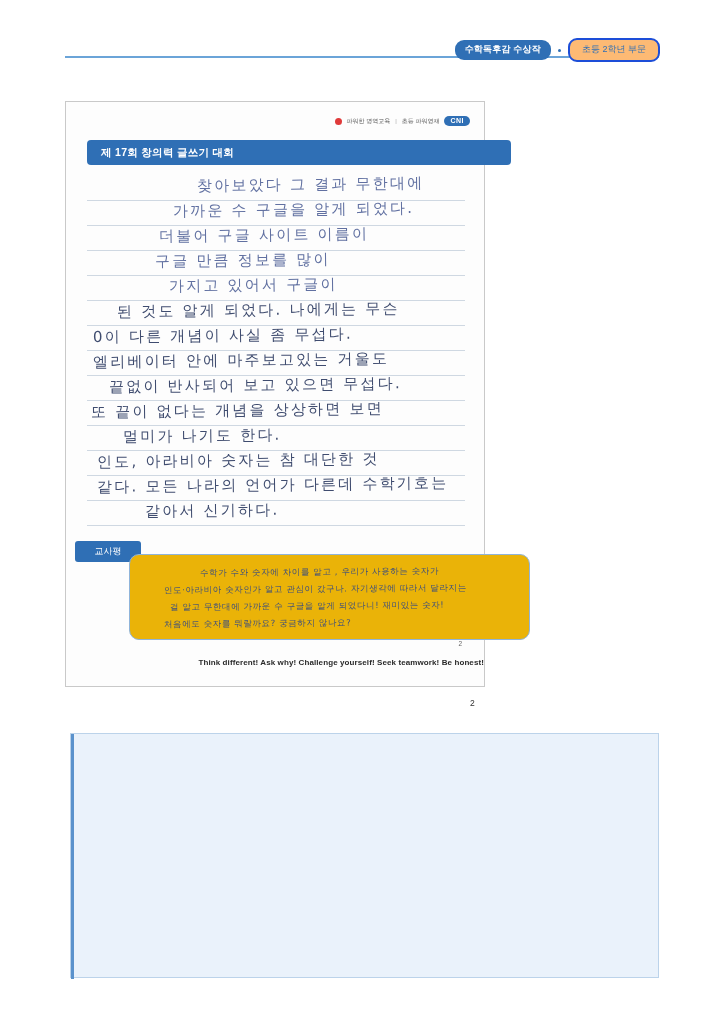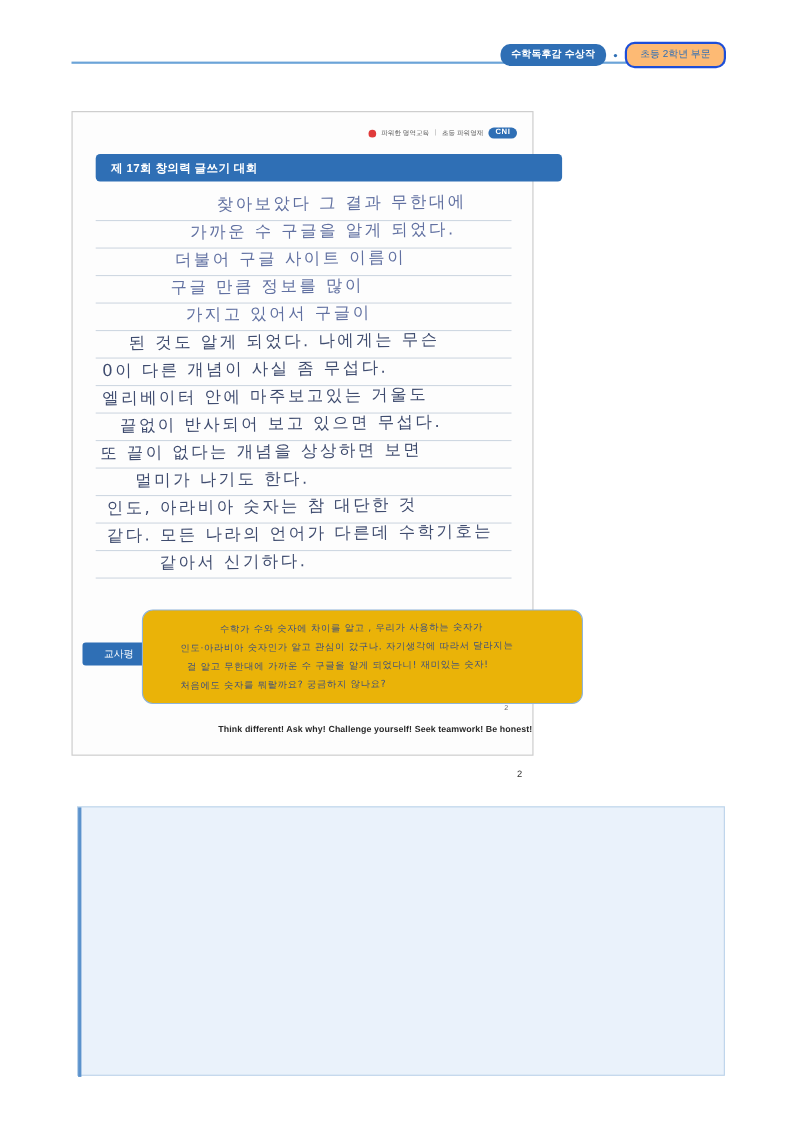--- a/index.html
+++ b/index.html
@@ -159,21 +159,20 @@
     top: 439px;
     width: 66px;
     height: 21px;
     background: #2f6fb5;
     border-radius: 3px;
     color: #ffffff;
     font-size: 9px;
     display: flex;
     align-items: center;
     justify-content: center;
-    margin-top: 43px;
   }
   .comment-box {
     position: absolute;
     left: 63px;
     top: 452px;
     width: 401px;
     height: 86px;
     border: 1px solid #8fb4da;
     border-radius: 10px;
     background: #eab308;

